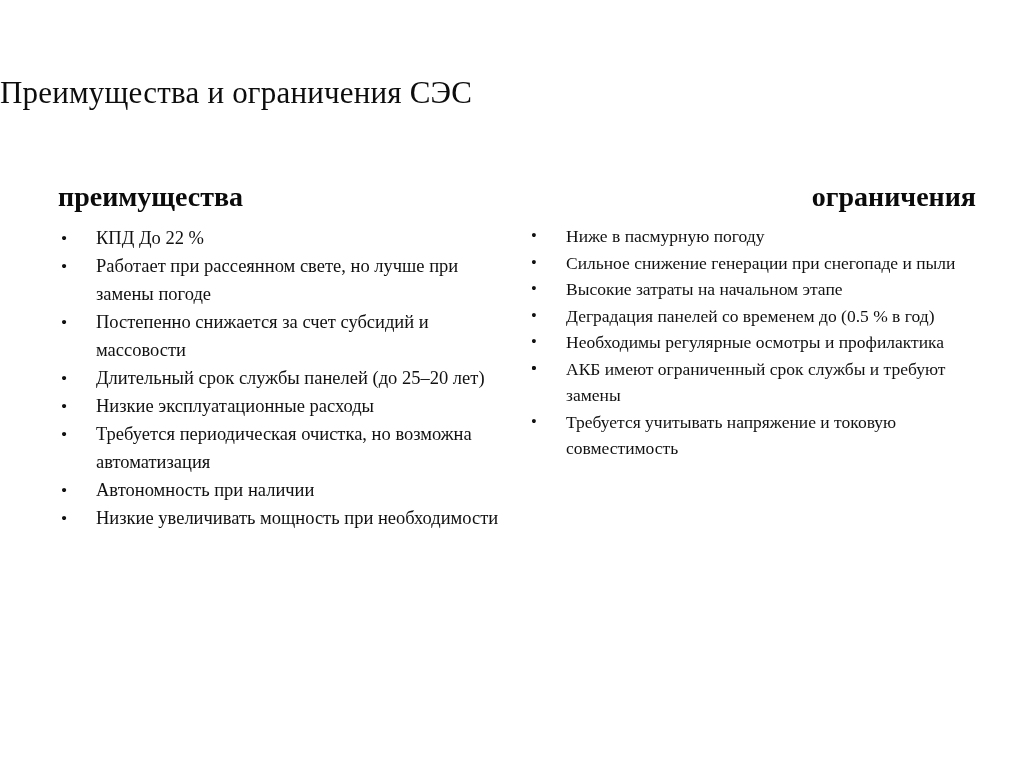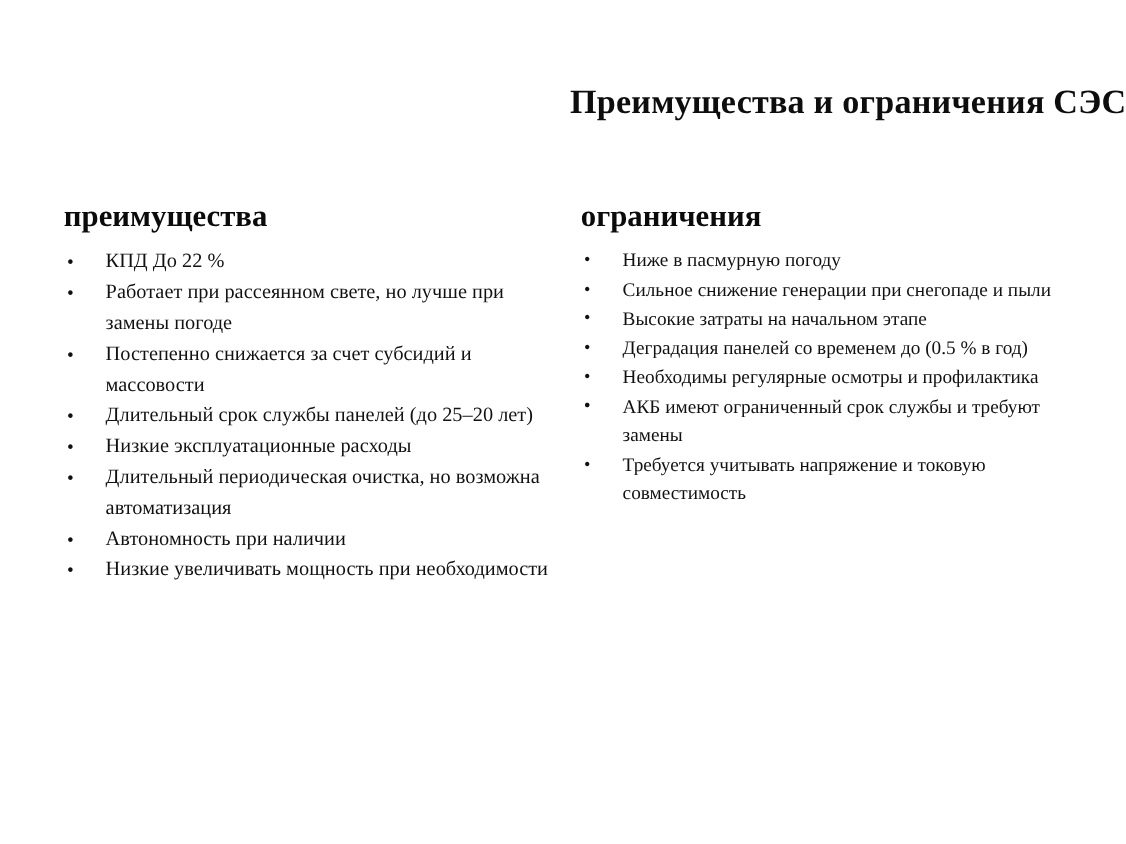--- a/index.html
+++ b/index.html
@@ -22,24 +22,24 @@
     height: 767px;
     background: #ffffff;
   }
 
   
   .slide-title {
     position: absolute;
     left: 0;
     top: 74px;
     width: 1024px;
-    text-align: right;
+    text-align: left;
     font-family: "Liberation Serif", "DejaVu Serif", serif;
     font-size: 31px;
-    font-weight: 700;
+    font-weight: 400;
     line-height: 38px;
     letter-spacing: 0.2px;
     color: #0d0d0d;
     white-space: nowrap;
   }
 
   
   .columns {
     position: absolute;
     left: 0;
@@ -59,20 +59,21 @@
     font-family: "Liberation Serif", "DejaVu Serif", serif;
     font-weight: 700;
     font-size: 28px;
     line-height: 34px;
     color: #0b0b0b;
     margin: 0 0 10px 0;
     white-space: nowrap;
   }
   .column-right .column-heading {
     margin-bottom: 9px;
+    text-align: right;
   }
 
   ul.bullets {
     list-style: none;
     margin: 0;
     padding: 0;
   }
   ul.bullets li {
     position: relative;
     padding-left: 38px;
@@ -127,21 +128,21 @@
         <li>
           <span class="bullet-marker">•</span>
           <span>Длительный срок службы панелей (до 25–20 лет)</span>
         </li>
         <li>
           <span class="bullet-marker">•</span>
           <span>Низкие эксплуатационные расходы</span>
         </li>
         <li>
           <span class="bullet-marker">•</span>
-          <span>Длительный периодическая очистка, но возможна автоматизация</span>
+          <span>Требуется периодическая очистка, но возможна автоматизация</span>
         </li>
         <li>
           <span class="bullet-marker">•</span>
           <span>Автономность при наличии</span>
         </li>
         <li>
           <span class="bullet-marker">•</span>
           <span>Низкие увеличивать мощность при необходимости</span>
         </li>
       </ul>

